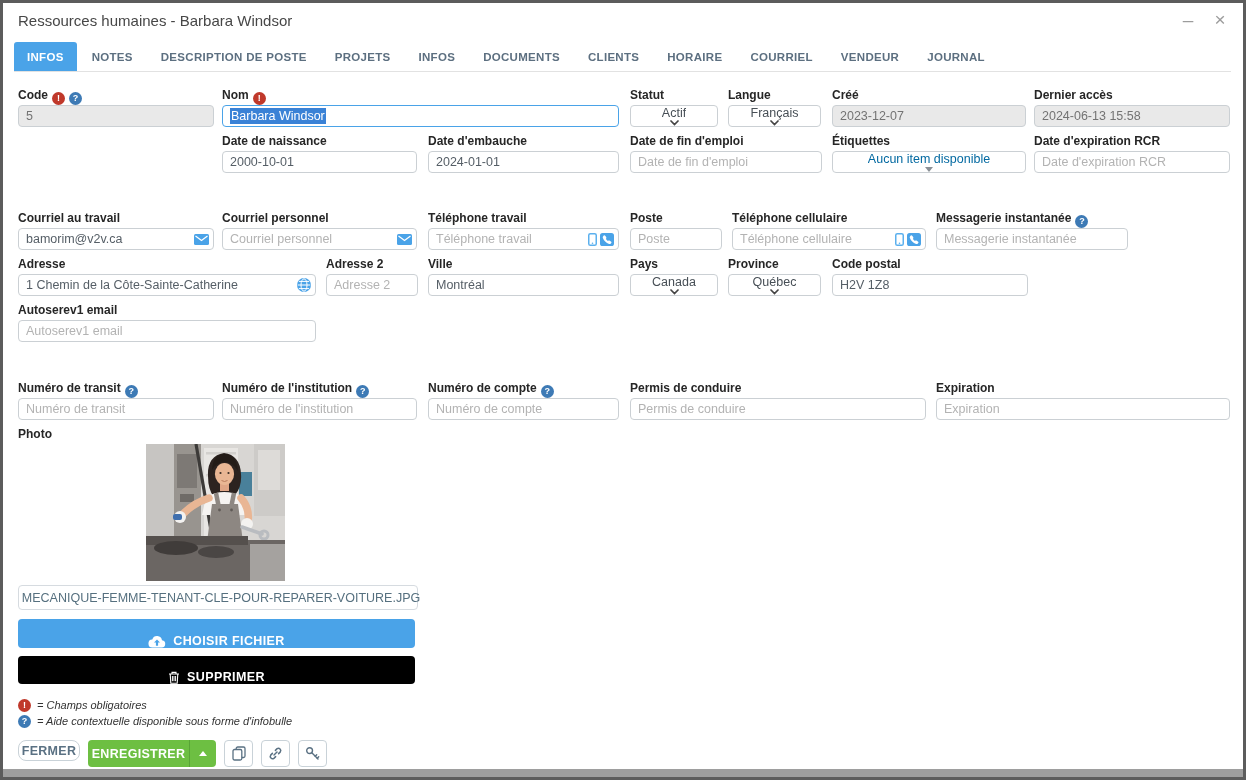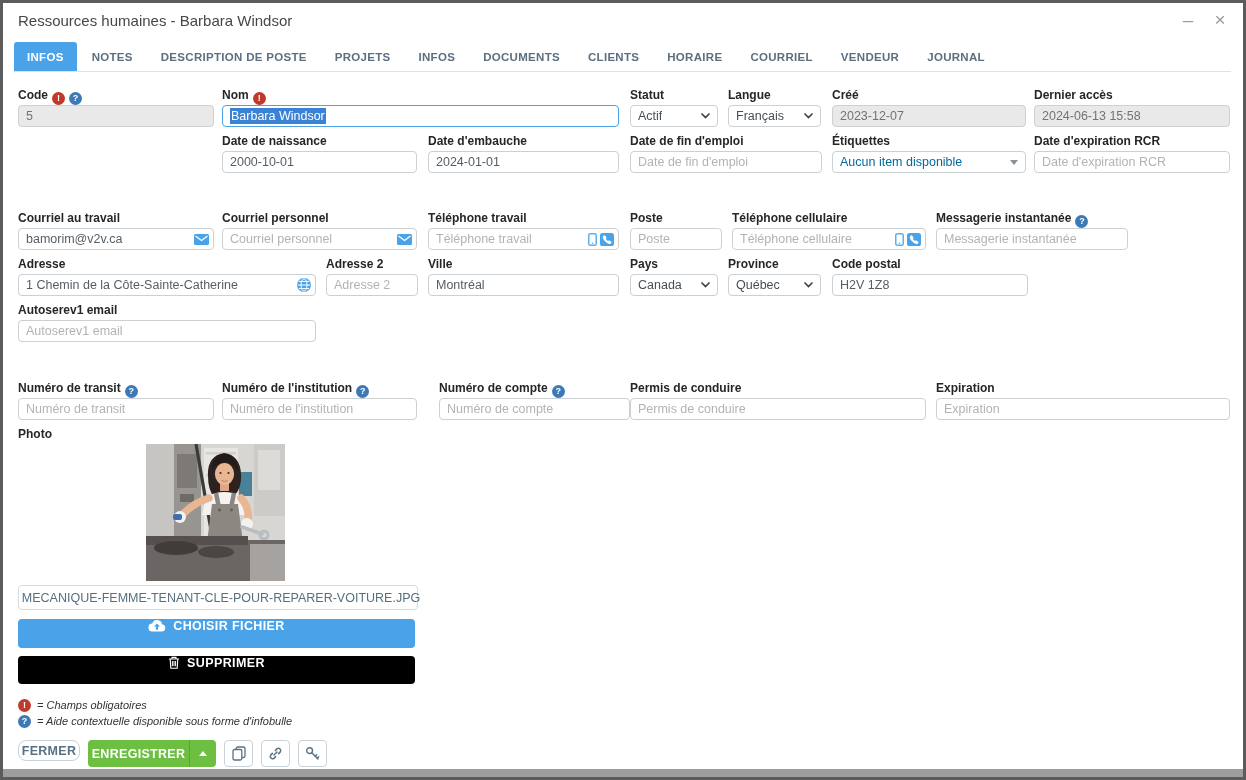--- a/index.html
+++ b/index.html
@@ -43,38 +43,38 @@
   .inwrap.two .inp{padding-right:38px;}
   .icons-right{position:absolute;right:5px;top:0;height:22px;display:flex;align-items:center;gap:3px;}
   
   .inpdiv{box-sizing:border-box;width:100%;height:22px;border:1px solid #cbd0d4;border-radius:4px;
     padding:0 7px;font-size:12.5px;color:#555e66;background:#fff;display:flex;align-items:center;}
   .inpdiv.focus{border-color:#4aa3e8;}
   .selection{background:#3a82d6;color:#ffffff;padding:1px 1px;}
   
   .sel{box-sizing:border-box;width:100%;height:22px;border:1px solid #cbd0d4;border-radius:4px;
     background:#fff;display:flex;align-items:center;justify-content:space-between;
-    padding:0 7px;font-size:12.5px;color:#474f56;cursor:pointer;}
+    padding:0 7px;font-size:12.5px;color:#474f56;cursor:pointer;flex-direction:column;}
   .sel .txt{white-space:nowrap;overflow:hidden;}
   .sel.muted{color:#0369a1;}
   .caret-down{width:0;height:0;border-left:4px solid transparent;border-right:4px solid transparent;
     border-top:5px solid #8a9096;}
   
   .icon-circle{display:inline-flex;align-items:center;justify-content:center;
     width:13px;height:13px;border-radius:50%;color:#fff;font-size:9px;font-weight:bold;
     vertical-align:-2px;margin-left:4px;line-height:1;}
   .req{background:#c0392b;}
   .help{background:#3d7ab5;}
   
   .photo-img{position:absolute;left:143px;top:441px;width:139px;height:137px;overflow:hidden;}
   .filebtn{position:absolute;left:15px;top:582px;width:400px;height:25px;box-sizing:border-box;
     border:1px solid #d6dbe0;border-radius:4px;background:#fff;display:flex;align-items:center;
     justify-content:center;gap:6px;font-size:12.5px;color:#56707f;cursor:pointer;white-space:nowrap;}
   .bigbtn{position:absolute;left:15px;width:397px;box-sizing:border-box;border:none;border-radius:4px;
-    display:flex;align-items:flex-start;justify-content:center;gap:7px;color:#fff;
+    display:flex;align-items:flex-end;justify-content:center;gap:7px;color:#fff;
     font-size:12.5px;font-weight:600;letter-spacing:.4px;cursor:pointer;}
   .choisir{top:616px;height:29px;background:#4aa3e8;}
   .supprimer{top:653px;height:28px;background:#000000;}
   
   .legend{position:absolute;left:15px;height:14px;display:flex;align-items:center;gap:6px;
     font-size:11px;font-style:italic;color:#333;}
   .legend .icon-circle{margin-left:0;vertical-align:0;font-style:normal;}
   
   .btn{box-sizing:border-box;height:21px;border-radius:8px;display:flex;align-items:center;
     justify-content:center;font-size:12.5px;font-weight:600;letter-spacing:.3px;cursor:pointer;}
@@ -315,21 +315,21 @@
   <div class="field" style="left:15px;top:379px;width:196px">
     <label class="lbl"><span>Numéro de transit</span><span class="icon-circle help">?</span></label>
     <input class="inp" placeholder="Numéro de transit" style="">
   </div>
 
   <div class="field" style="left:219px;top:379px;width:195px">
     <label class="lbl"><span>Numéro de l'institution</span><span class="icon-circle help">?</span></label>
     <input class="inp" placeholder="Numéro de l'institution" style="">
   </div>
 
-  <div class="field" style="left:436px;top:379px;width:191px">
+  <div class="field" style="left:425px;top:379px;width:191px">
     <label class="lbl"><span>Numéro de compte</span><span class="icon-circle help">?</span></label>
     <input class="inp" placeholder="Numéro de compte" style="">
   </div>
 
   <div class="field" style="left:627px;top:379px;width:296px">
     <label class="lbl">Permis de conduire</label>
     <input class="inp" placeholder="Permis de conduire" style="">
   </div>
 
   <div class="field" style="left:933px;top:379px;width:294px">

